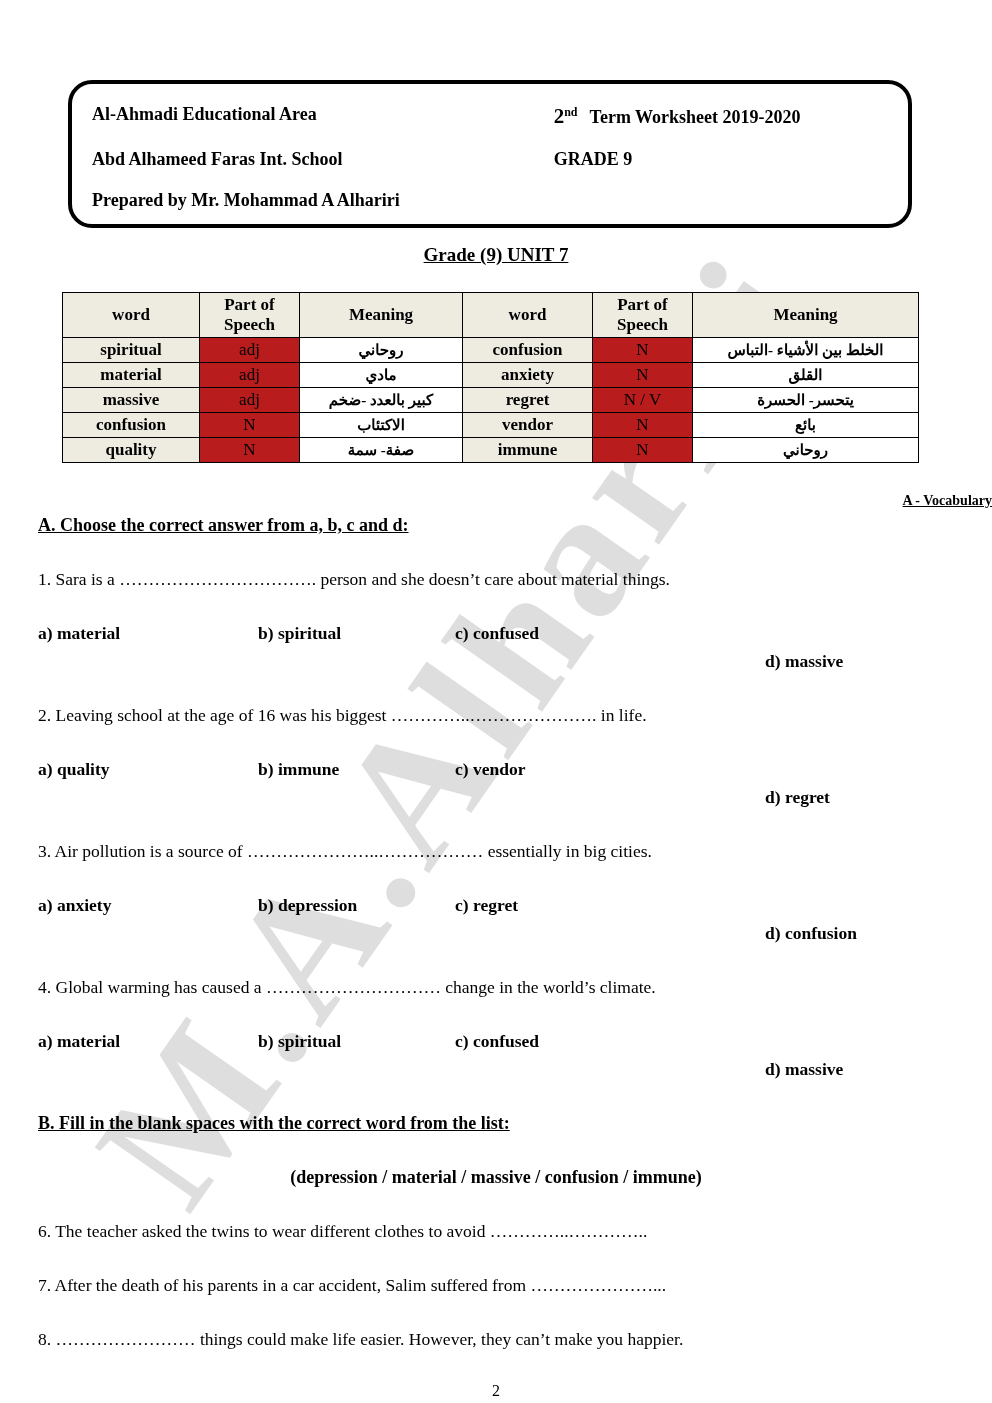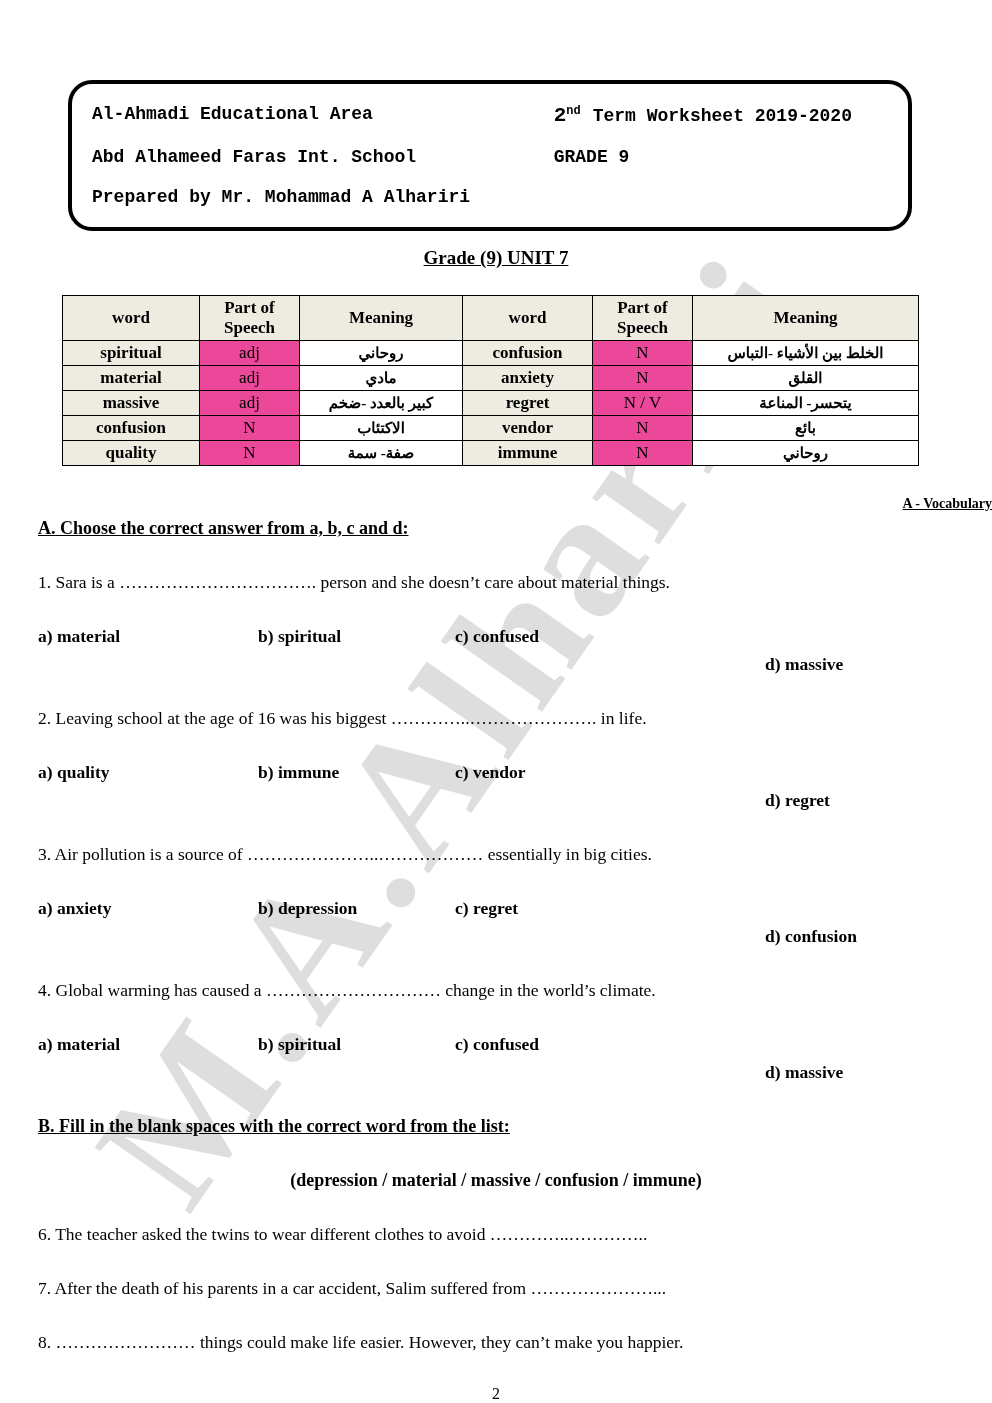--- a/index.html
+++ b/index.html
@@ -15,22 +15,22 @@
     transform:translate(-50%,-50%) rotate(-55deg);
     font-size:178px; font-weight:bold; letter-spacing:8px;
     color:rgba(0,0,0,0.13); white-space:nowrap; z-index:0;
   }
   .content { position:relative; z-index:1; }
 
   
   .header-box {
     margin:80px 80px 0 68px;
     border:4px solid #000; border-radius:24px;
-    padding:20px 20px 14px 20px;
-    font-weight:bold; font-size:18px;font-family:Liberation Mono, monospace;
+    padding:20px 20px 7px 20px;
+    font-weight:bold; font-size:18px;
   }
   .hrow { display:flex; margin-bottom:20px; }
   .hrow:last-child { margin-bottom:6px; }
   .hleft { flex:1; }
   .hright { width:42%; }
   .num { font-size:21px; }
   sup { font-size:12px; vertical-align:super; }
   .trest { margin-left:12px; }
 
   .doc-title {
@@ -42,21 +42,21 @@
   table.vocab {
     border-collapse:collapse; table-layout:fixed;
     margin:26px 0 0 62px; width:856px; font-size:17px;
   }
   .vocab th, .vocab td {
     border:1px solid #000; text-align:center;
     padding:2px 4px; overflow:hidden;
   }
   .vocab th { background:#eeece1; font-weight:bold; }
   td.c-word { background:#eeece1; font-weight:bold; }
-  td.c-pos  { background:#ec4899; }
+  td.c-pos  { background:#b91c1c; }
   td.c-ar   { font-weight:bold; font-size:15px; direction:rtl; background:#fff; }
 
   .sec-heading {
     text-align:right; font-weight:bold; font-size:14px;
     text-decoration:underline; margin-top:30px;
   }
   .instruction {
     font-weight:bold; font-size:18px; text-decoration:underline;
     margin:6px 38px 0 38px;
   }
@@ -130,21 +130,21 @@
           <td class="c-word">anxiety</td>
           <td class="c-pos">N</td>
           <td class="c-ar">القلق</td>
         </tr>
         <tr>
           <td class="c-word">massive</td>
           <td class="c-pos">adj</td>
           <td class="c-ar">كبير بالعدد  -ضخم</td>
           <td class="c-word">regret</td>
           <td class="c-pos">N / V</td>
-          <td class="c-ar">يتحسر- المناعة</td>
+          <td class="c-ar">يتحسر- الحسرة</td>
         </tr>
         <tr>
           <td class="c-word">confusion</td>
           <td class="c-pos">N</td>
           <td class="c-ar">الاكتئاب</td>
           <td class="c-word">vendor</td>
           <td class="c-pos">N</td>
           <td class="c-ar">بائع</td>
         </tr>
         <tr>

